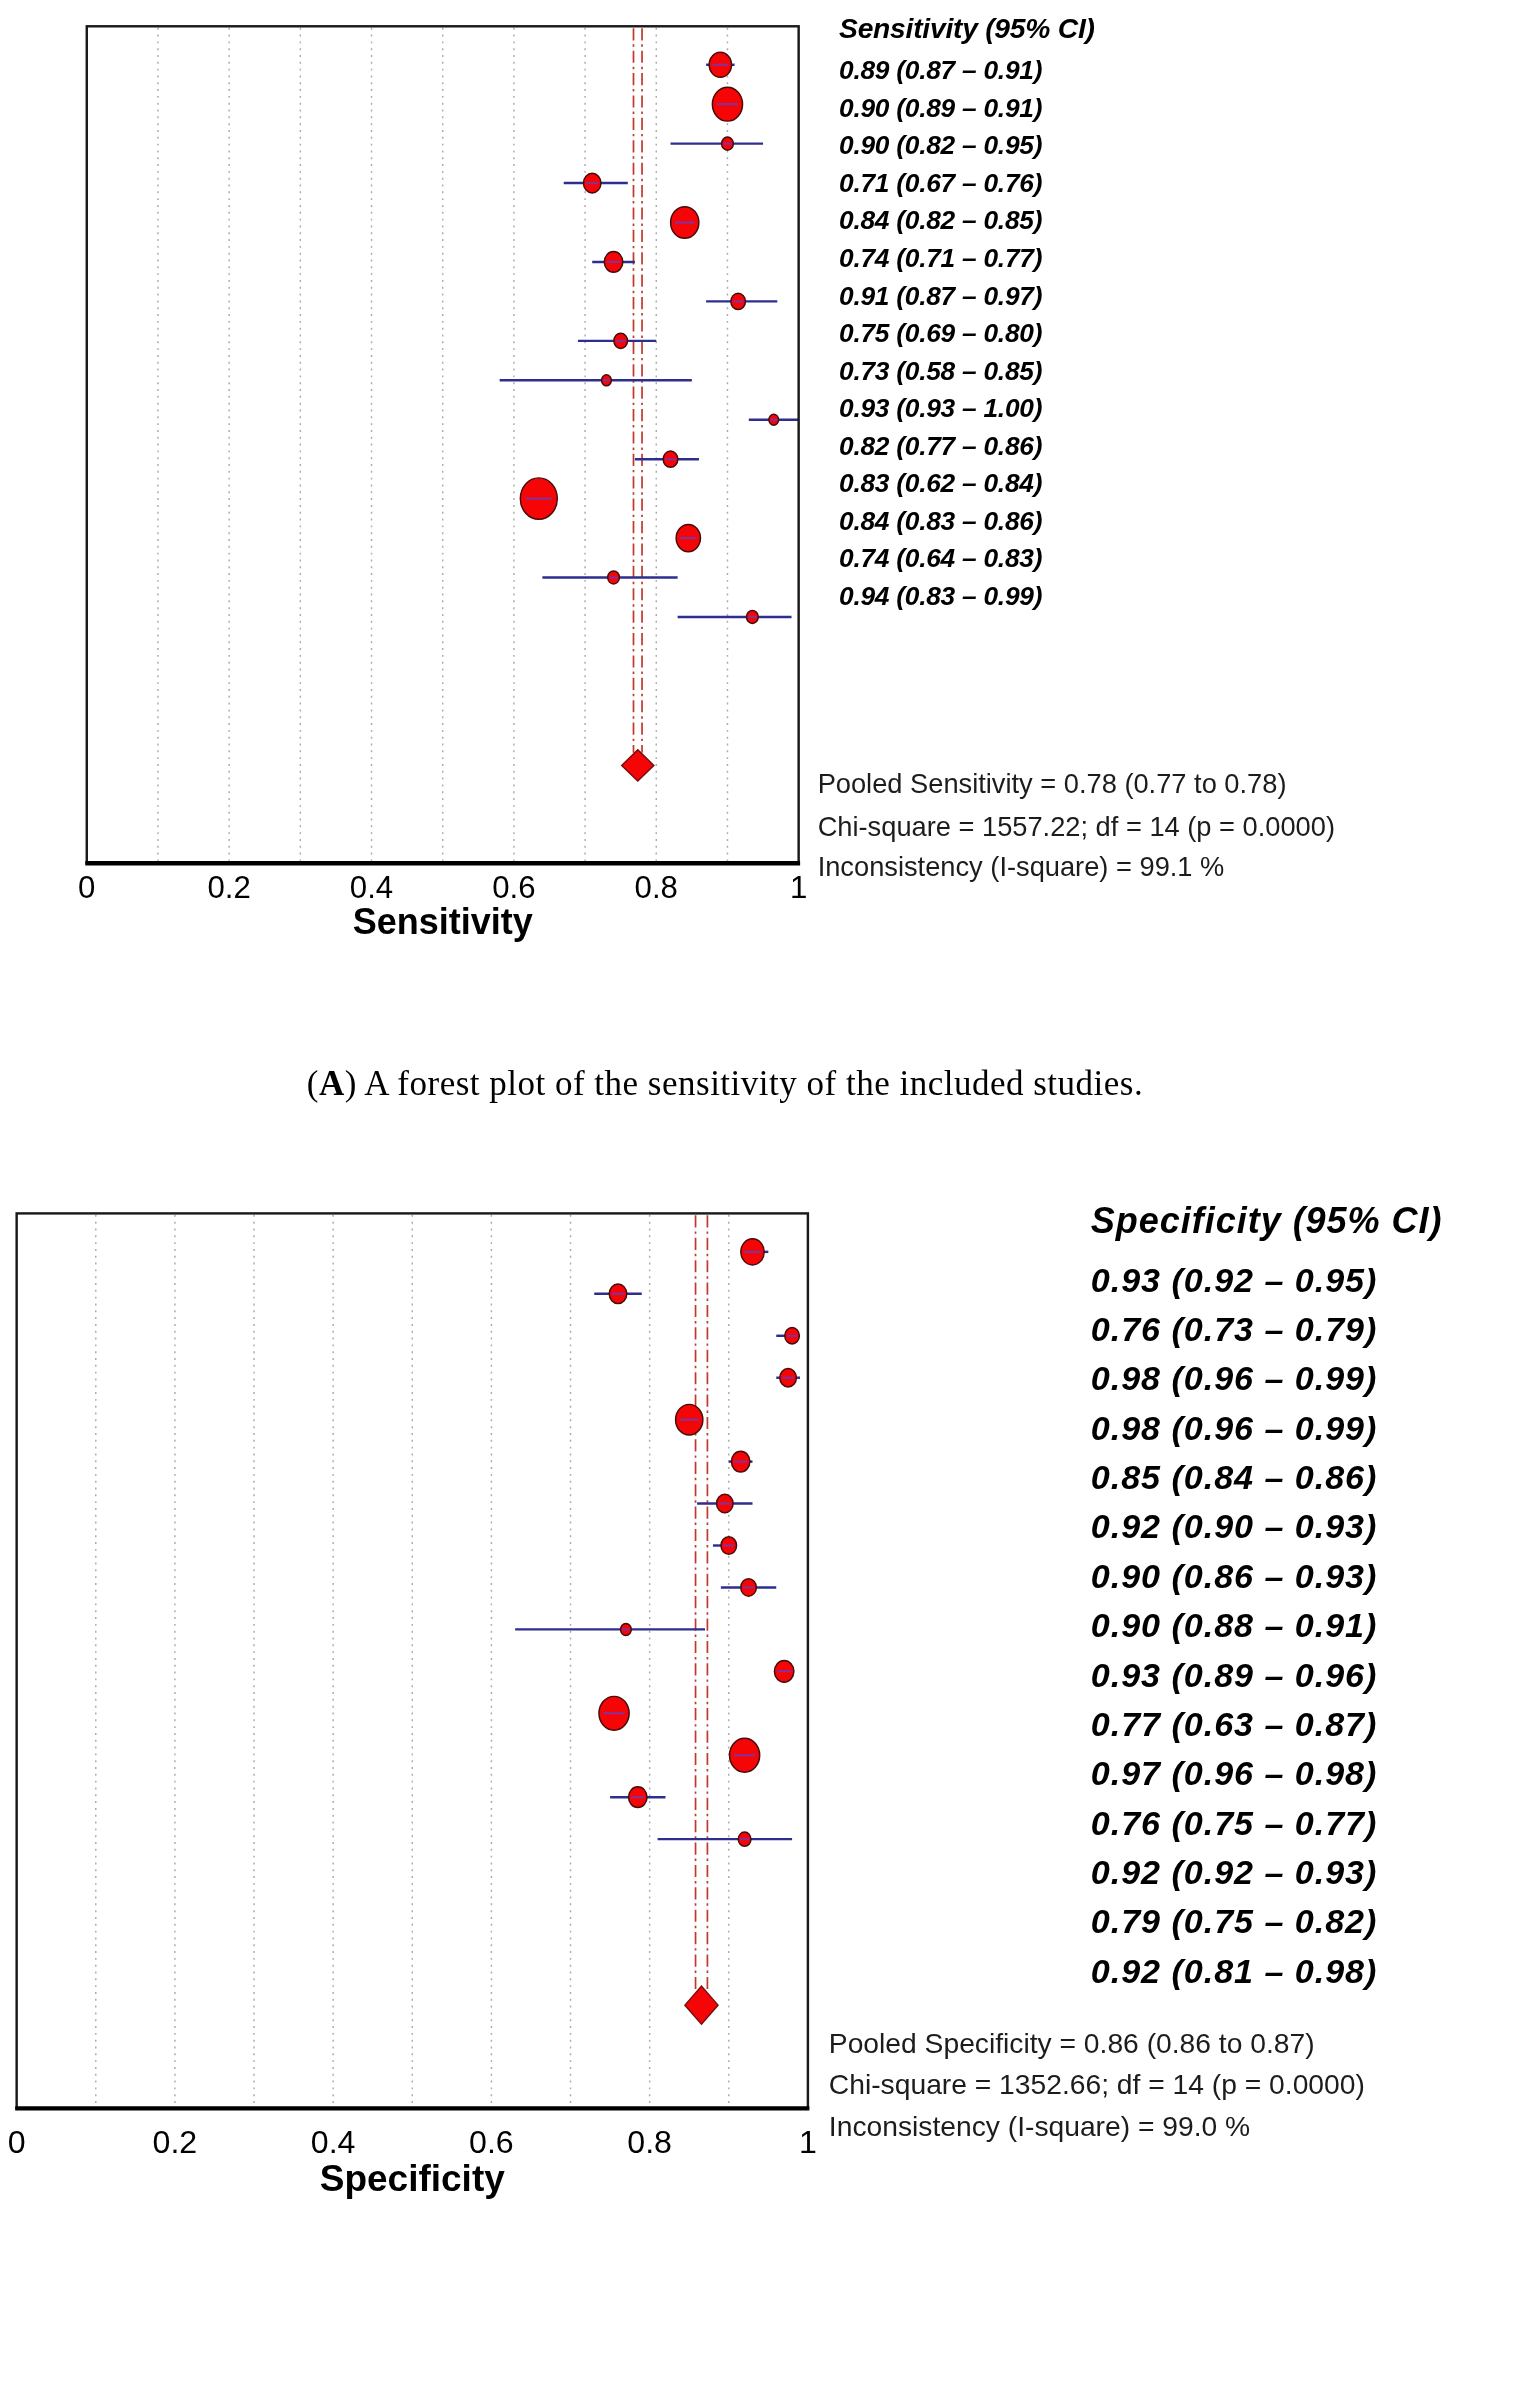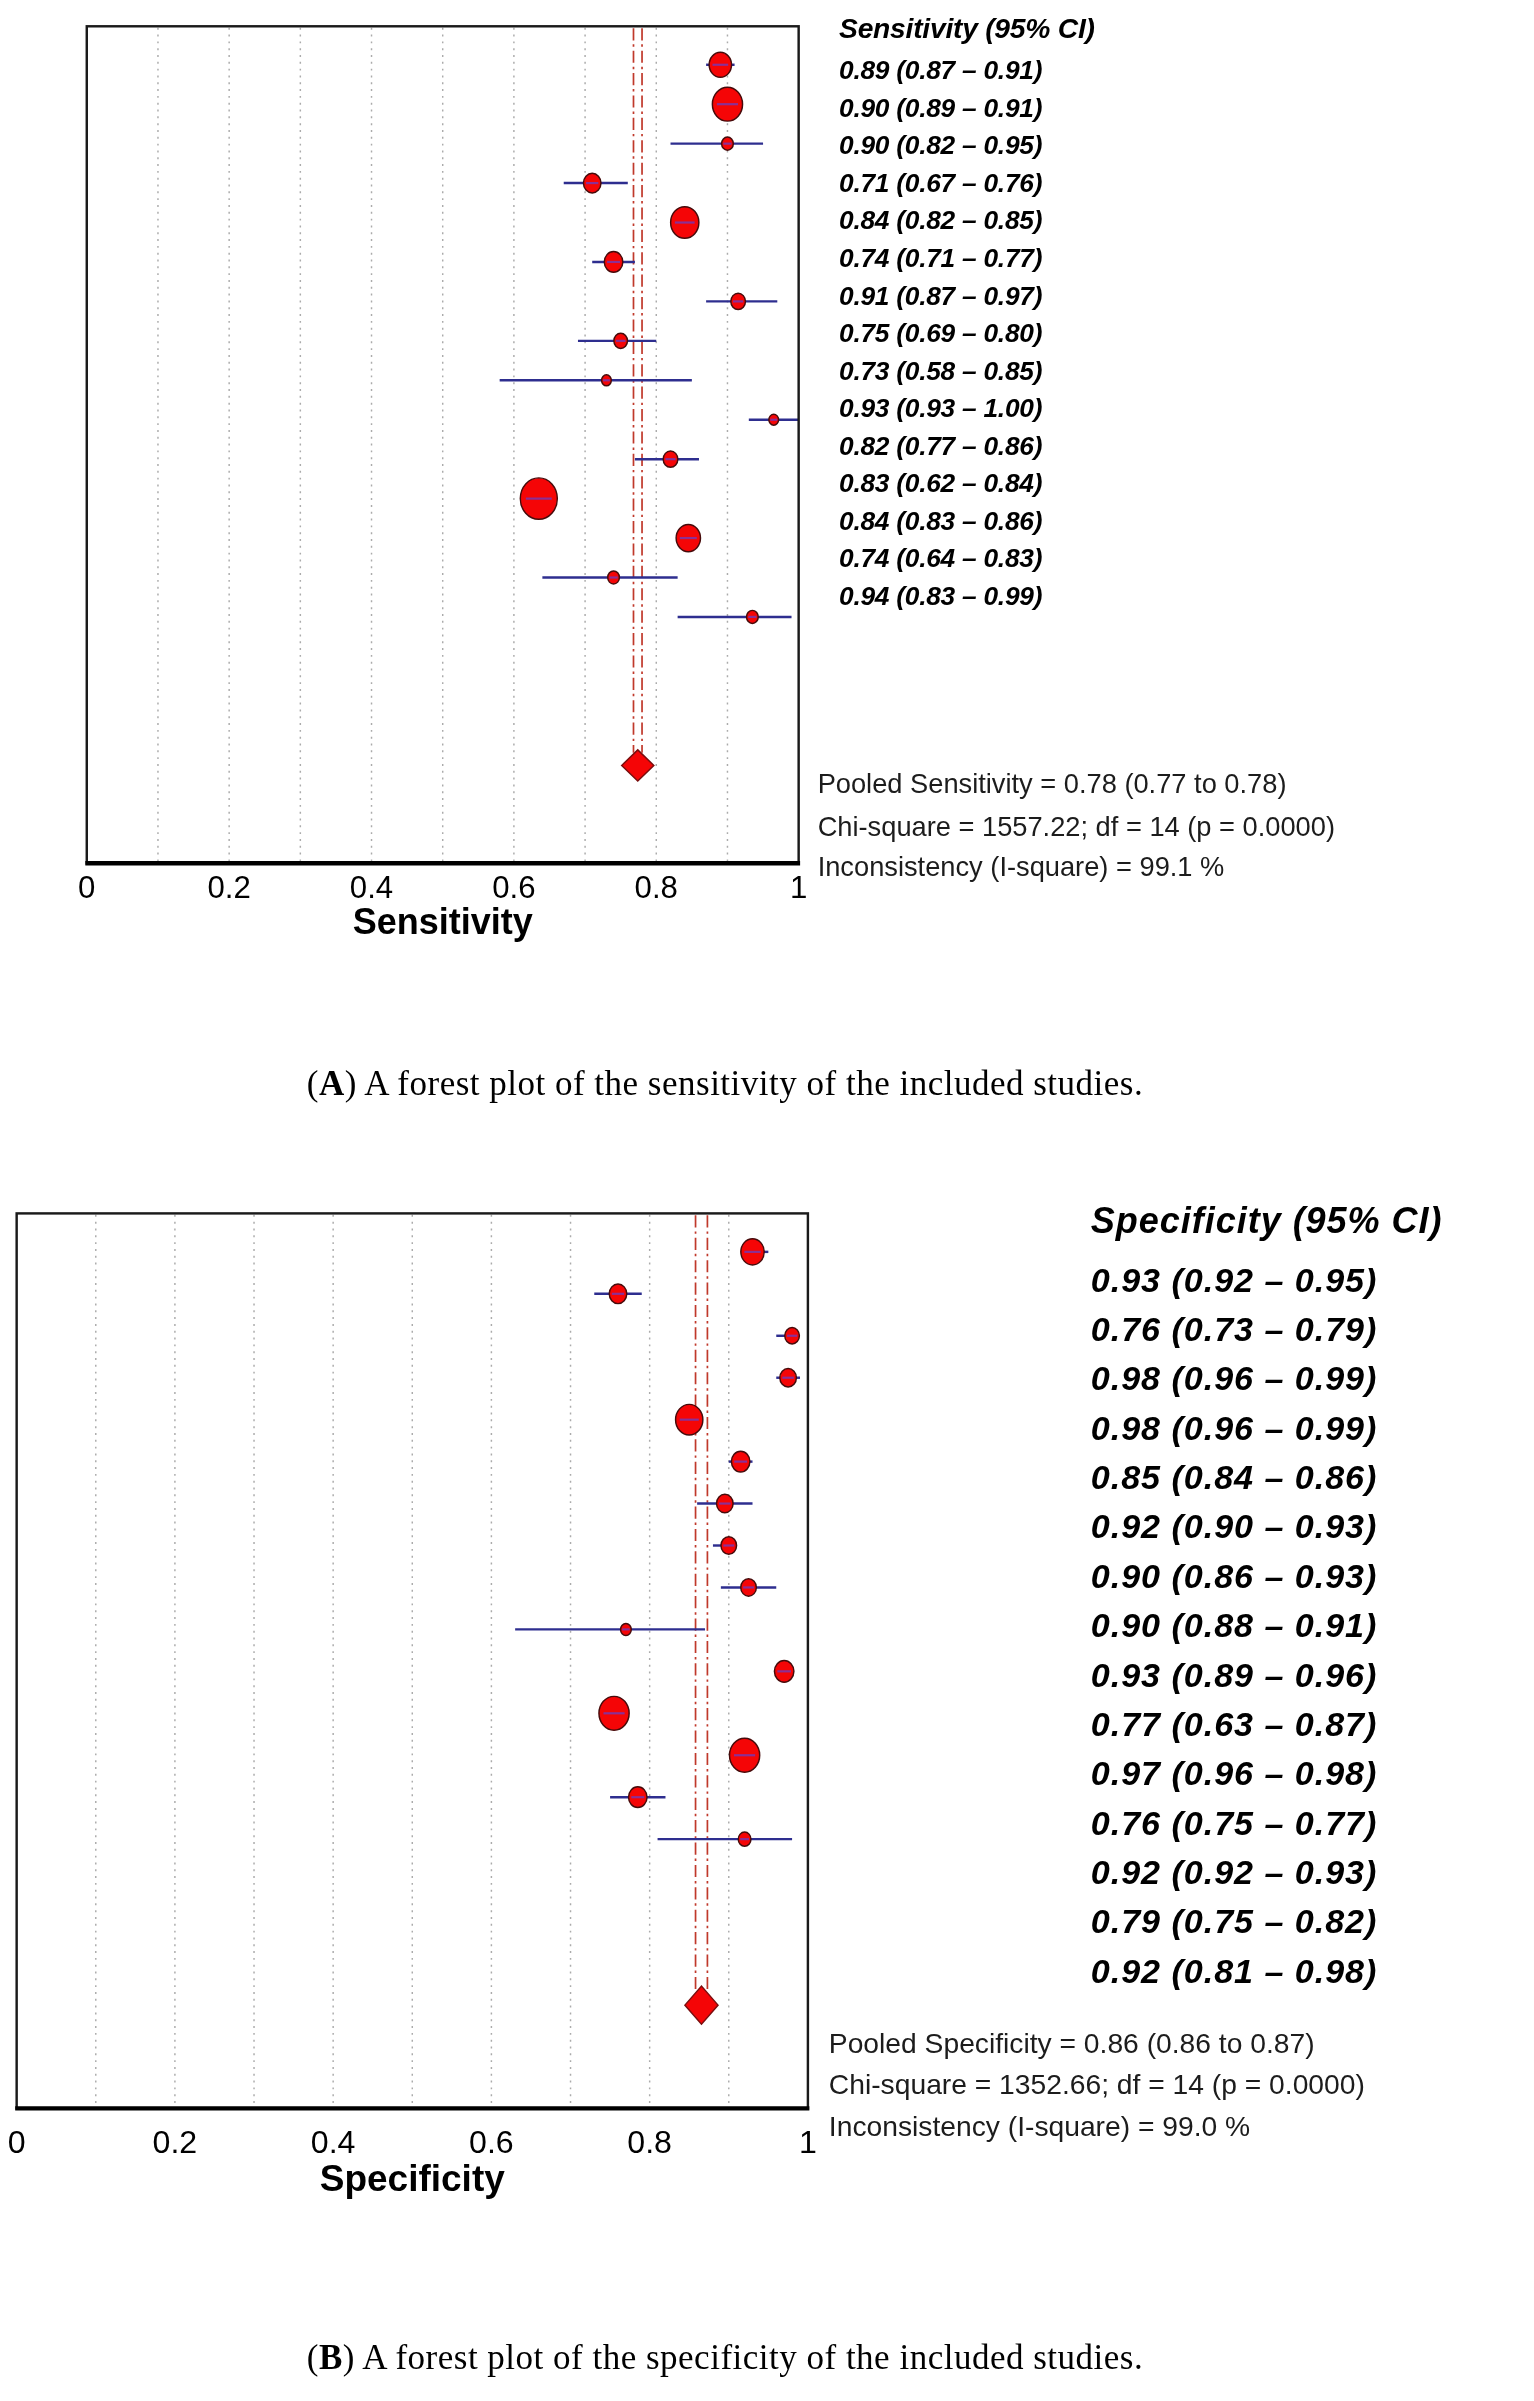--- a/index.html
+++ b/index.html
@@ -194,15 +194,14 @@
         <text x="2240" y="3970.7" font-family="&quot;Liberation Sans&quot;, sans-serif" fill="#000000" font-size="70" font-weight="bold" font-style="italic" letter-spacing="2">0.79 (0.75 – 0.82)</text>
         <text x="2240" y="4072.1000000000004" font-family="&quot;Liberation Sans&quot;, sans-serif" fill="#000000" font-size="70" font-weight="bold" font-style="italic" letter-spacing="2">0.92 (0.81 – 0.98)</text>
         <text x="1702" y="4216.3" font-family="&quot;Liberation Sans&quot;, sans-serif" fill="#1c1c1c" font-size="58">Pooled Specificity = 0.86 (0.86 to 0.87)</text>
         <text x="1702" y="4301.3" font-family="&quot;Liberation Sans&quot;, sans-serif" fill="#1c1c1c" font-size="58">Chi-square = 1352.66; df =  14 (p = 0.0000)</text>
         <text x="1702" y="4386.3" font-family="&quot;Liberation Sans&quot;, sans-serif" fill="#1c1c1c" font-size="58">Inconsistency (I-square) = 99.0 %</text>
       </g>
     </svg>
 
   <div class="caption" id="caption-a"><span>(</span><b>A</b><span>)</span><span class="cap-text"> A forest plot of the sensitivity of the included studies.</span></div>
 
-  <div class="caption" id="caption-b"><span>(</span><b>B</b><span>)</span><span class="cap-text"> A forest plot of the specificity of the included studies.</span></div>
 </div>
 
 
 </body></html>

